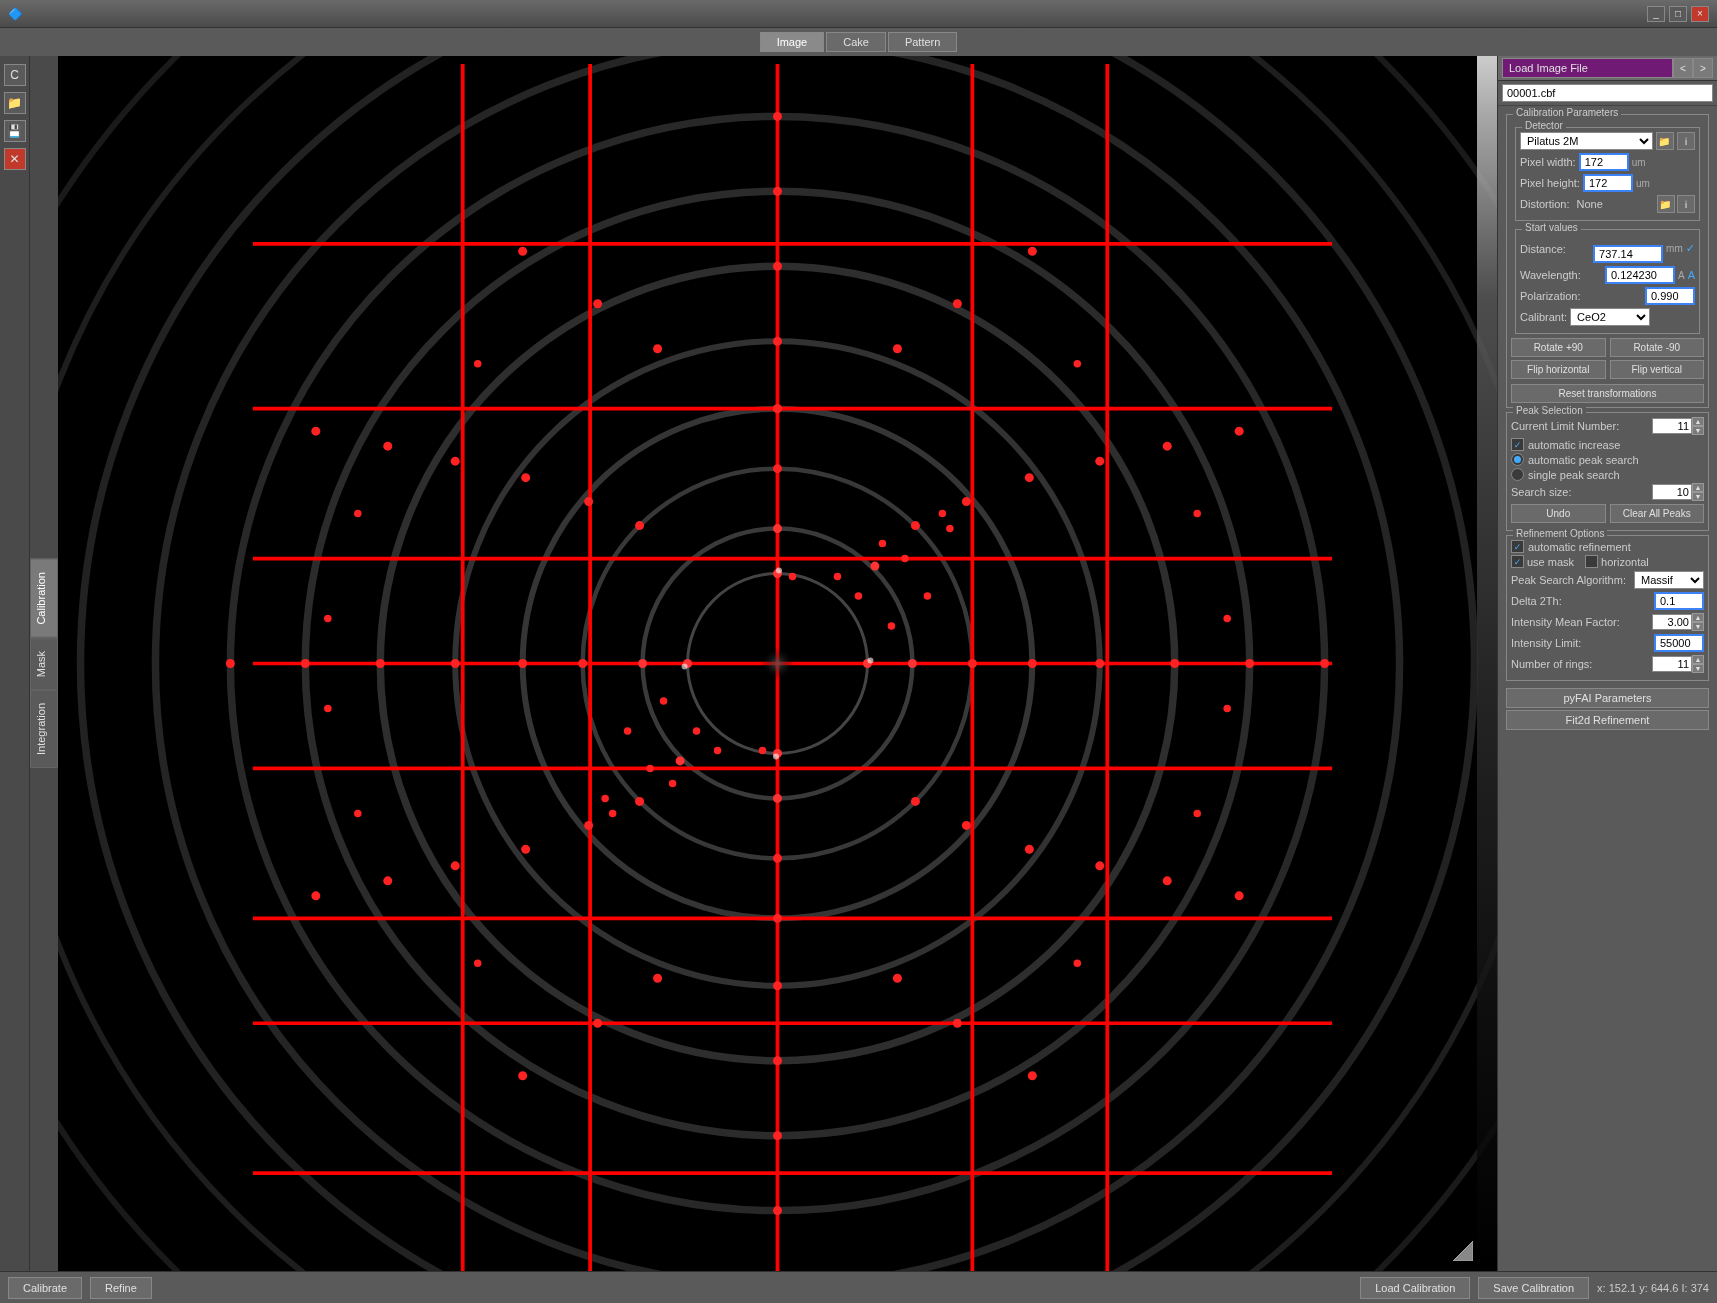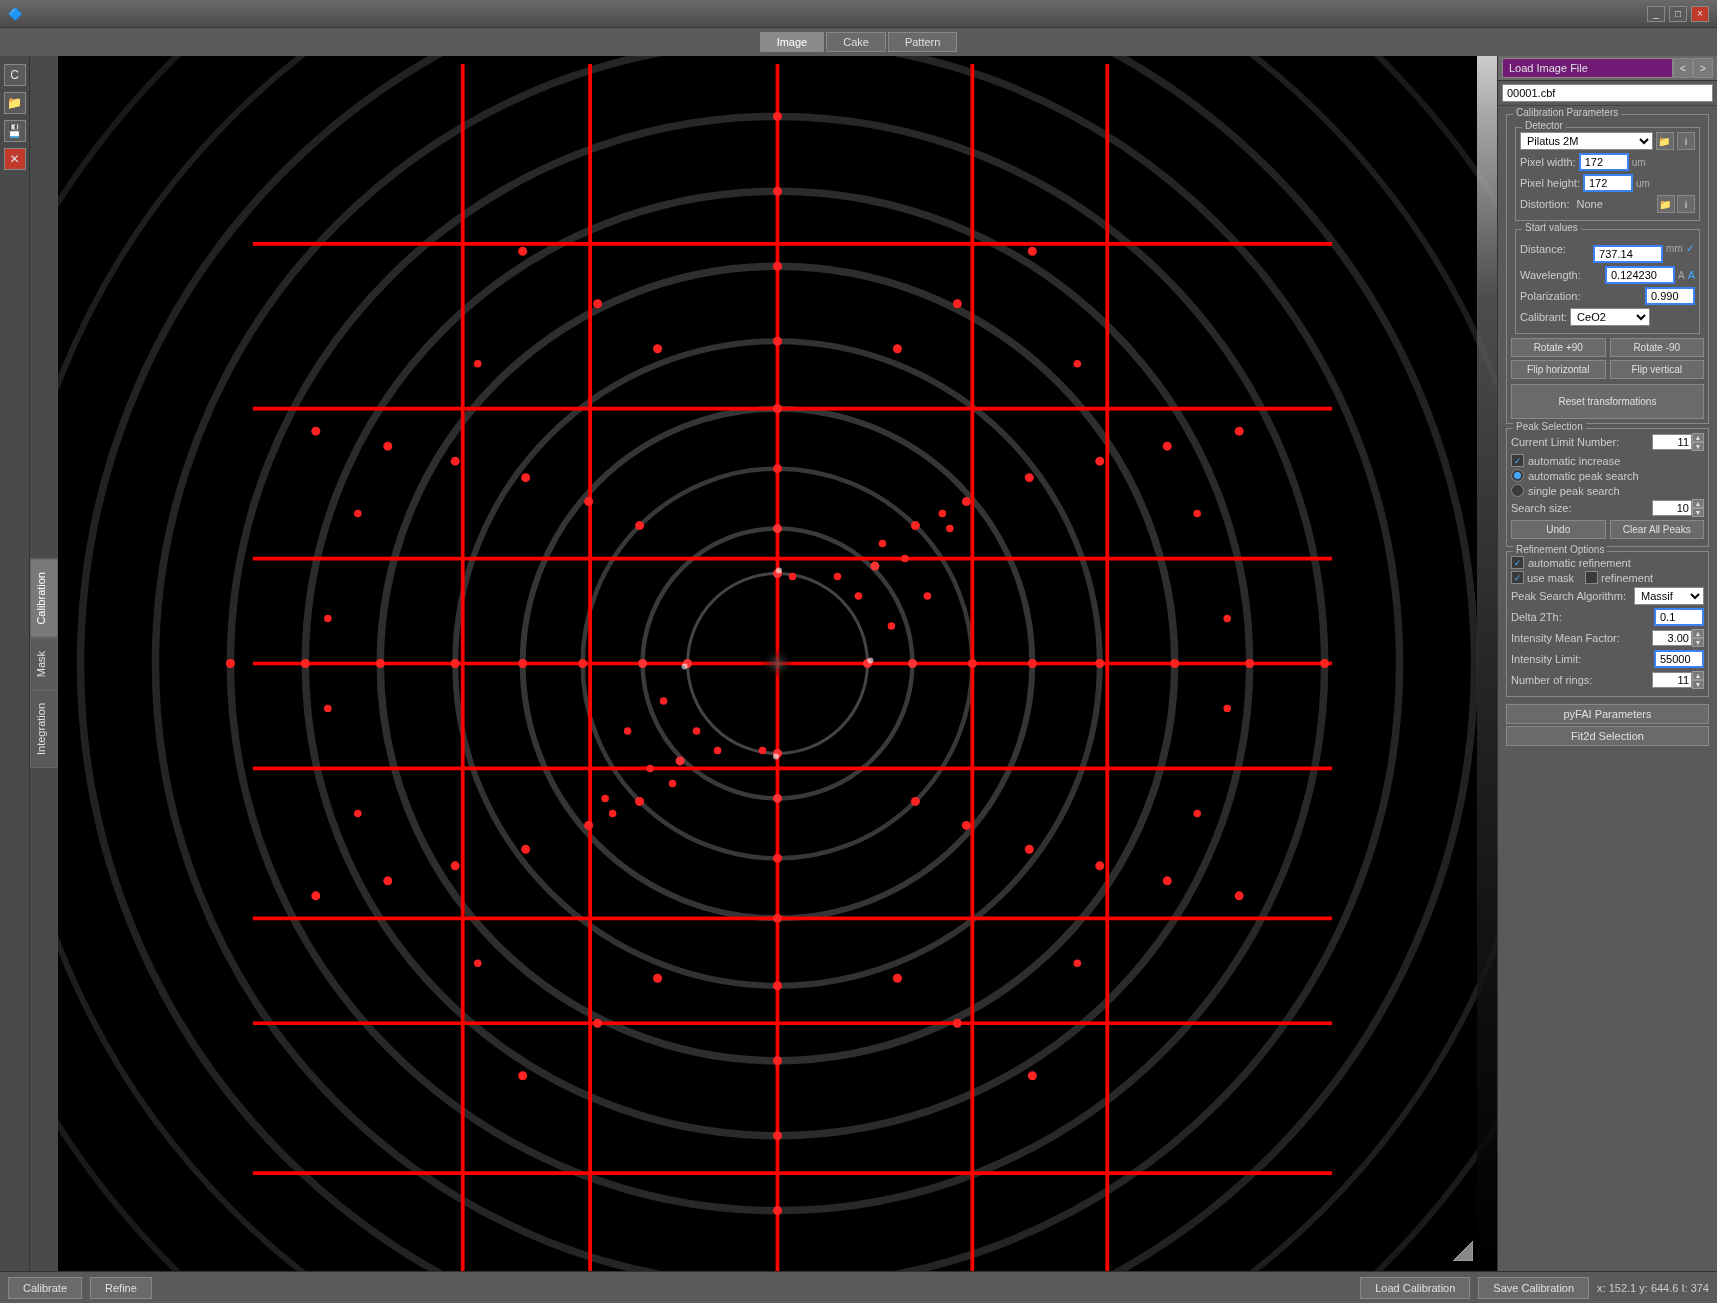--- a/index.html
+++ b/index.html
@@ -235,21 +235,21 @@
       padding: 3px 4px;
       cursor: pointer;
       font-size: 10px;
       text-align: center;
     }
     .reset-btn {
       width: 100%;
       background: #6a6a6a;
       border: 1px solid #888;
       color: #e0e0e0;
-      padding: 11px 4px;
+      padding: 3px 4px;
       cursor: pointer;
       font-size: 10px;
       text-align: center;
       margin-top: 2px;
     }
     .radio-row {
       display: flex;
       align-items: center;
       gap: 4px;
       margin-bottom: 2px;
@@ -715,21 +715,21 @@
 
           <div class="checkbox-row">
             <div class="checkbox-custom checked"></div>
             <span class="form-label">automatic refinement</span>
           </div>
 
           <div class="form-row">
             <div class="checkbox-custom checked"></div>
             <span class="form-label">use mask</span>
             <div class="checkbox-custom" style="margin-left:8px;"></div>
-            <span class="form-label">refinement</span>
+            <span class="form-label">horizontal</span>
           </div>
 
           <div class="form-row">
             <span class="form-label">Peak Search Algorithm:</span>
             <select class="form-select" style="max-width:70px; margin-left:auto;">
               <option>Massif</option>
               <option>Blob</option>
             </select>
           </div>
 
@@ -761,21 +761,21 @@
               <div class="spinner-btns">
                 <div class="spin-btn">▲</div>
                 <div class="spin-btn">▼</div>
               </div>
             </div>
           </div>
         </div>
 
         <div style="padding: 2px 4px;">
           <button class="pyfai-btn">pyFAI Parameters</button>
-          <button class="pyfai-btn">Fit2d Selection</button>
+          <button class="pyfai-btn">Fit2d Refinement</button>
         </div>
       </div>
     </div>
   </div>
 
   <div class="bottom-bar">
     <button class="bottom-btn">Calibrate</button>
     <button class="bottom-btn">Refine</button>
 
     <div style="flex:1"></div>

